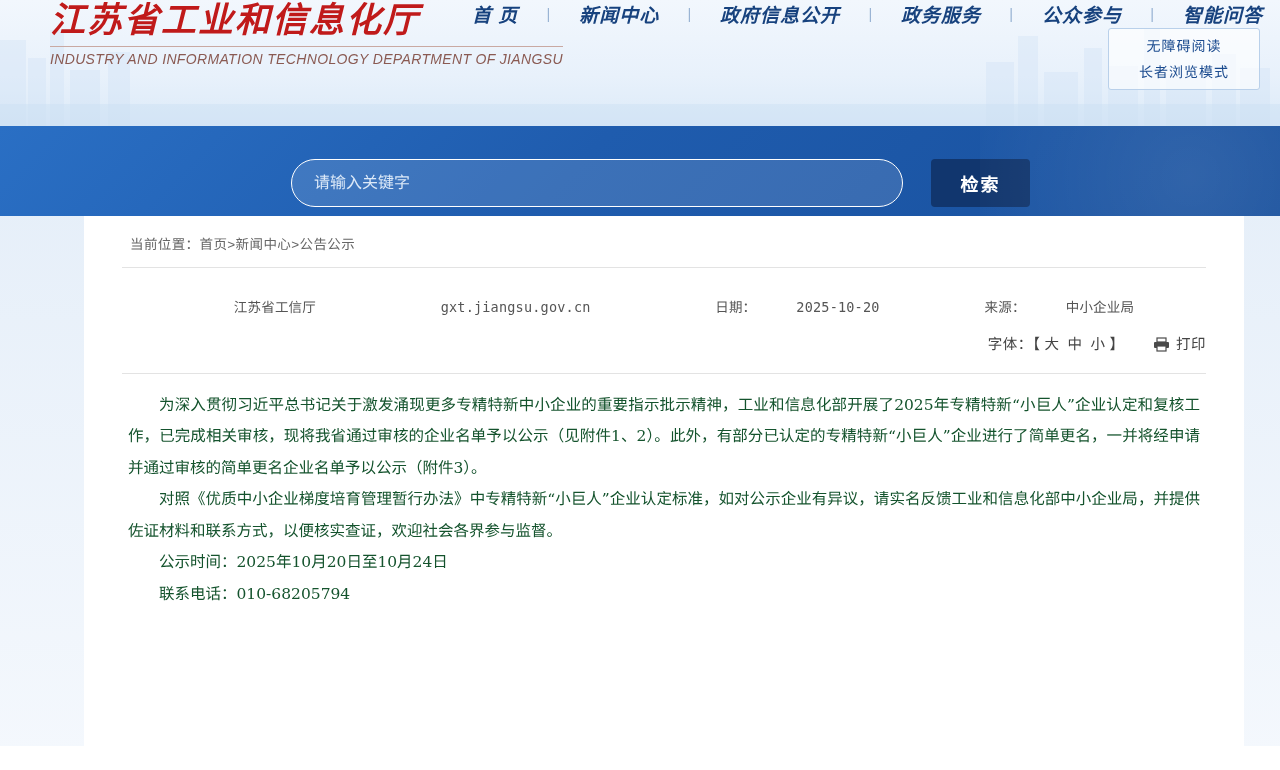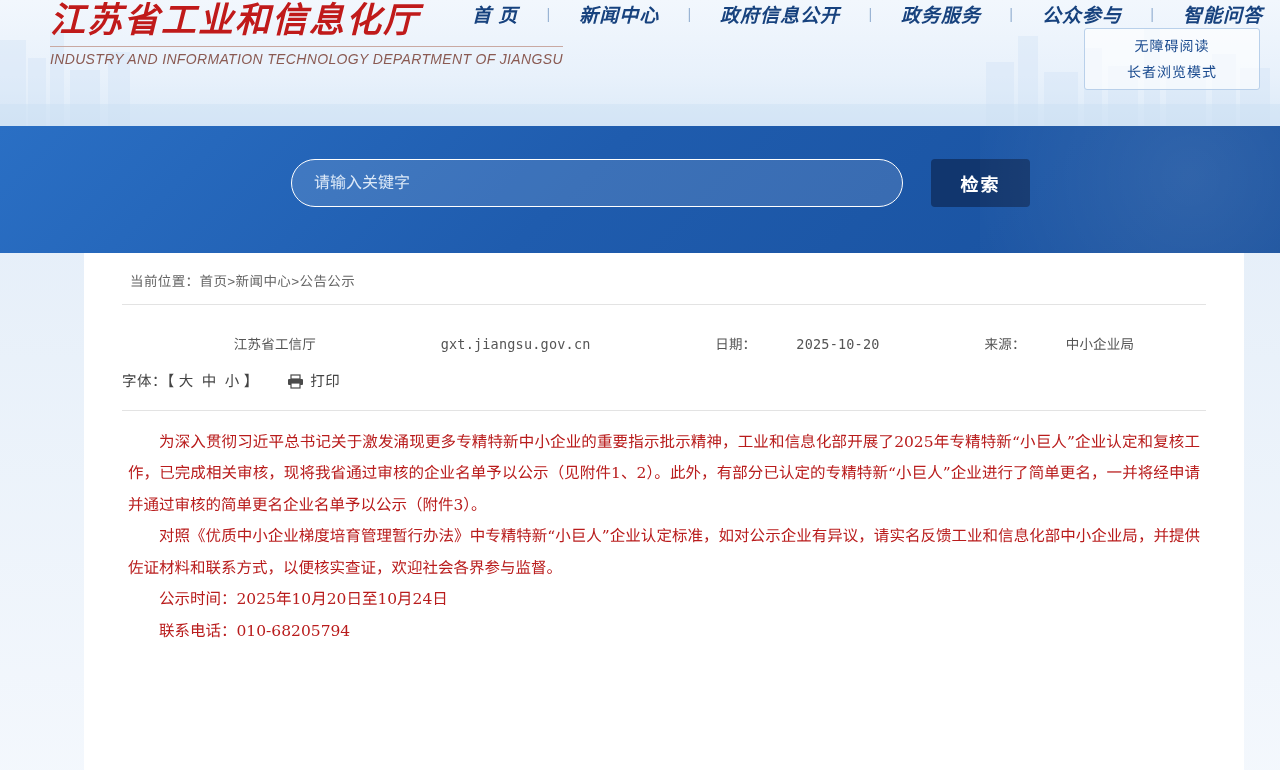--- a/index.html
+++ b/index.html
@@ -73,41 +73,41 @@
   .nav-sep {
     color: #9ab4d4;
     font-size: 15px;
     font-weight: normal;
   }
 
   .access-box {
     position: absolute;
     right: 20px;
     top: 28px;
-    width: 176px;
+    width: 152px;
     z-index: 4;
     border: 1px solid #b9d0ea;
     border-radius: 3px;
     background: rgba(255,255,255,0.65);
     padding: 4px 8px;
   }
   .access-item {
     text-align: center;
     color: #1b4b8f;
     font-size: 14px;
     line-height: 26px;
     letter-spacing: 1px;
     cursor: pointer;
   }
 
   
   .search-band {
     position: relative;
     width: 1280px;
-    height: 127px;
+    height: 90px;
     background: linear-gradient(135deg, #2a6fc4 0%, #1f5cae 45%, #18509d 100%);
     overflow: hidden;
   }
   .search-band::after {
     content: "";
     position: absolute;
     right: -120px; top: -80px;
     width: 420px; height: 260px;
     background: radial-gradient(circle at 50% 50%, rgba(255,255,255,0.10), rgba(255,255,255,0));
   }
@@ -202,21 +202,21 @@
     color: #555555;
     font-size: 13.5px;
     font-family: "DejaVu Sans Mono", "Liberation Mono", monospace;
     letter-spacing: 0.2px;
   }
   .meta span { display: inline-block; margin-left: 40px; }
   .meta .gap { display: inline-block; width: 28px; }
 
   .fontbar {
     margin-top: 16px;
-    text-align: left;
+    text-align: right;
     color: #444444;
     font-size: 14.5px;
     letter-spacing: 0.5px;
   }
   .fontbar .sz { cursor: pointer; padding: 0 4px; }
   .fontbar .print-wrap {
     display: inline-block;
     margin-left: 24px;
     cursor: pointer;
     color: #444444;
@@ -227,21 +227,21 @@
     margin-right: 6px;
   }
 
   .rule {
     margin-top: 18px;
     border-top: 1px solid #e3e3e3;
   }
 
   .article {
     margin-top: 16px;
-    color: #b91c1c;
+    color: #14532d;
     font-size: 15.5px;
     line-height: 2.03;
     font-family: "DejaVu Serif", "Liberation Serif", serif;
     text-align: justify;
     padding: 0 6px;
   }
   .article p { margin: 0; }
   .article p.indent { text-indent: 2em; }
 </style>
 </head>

